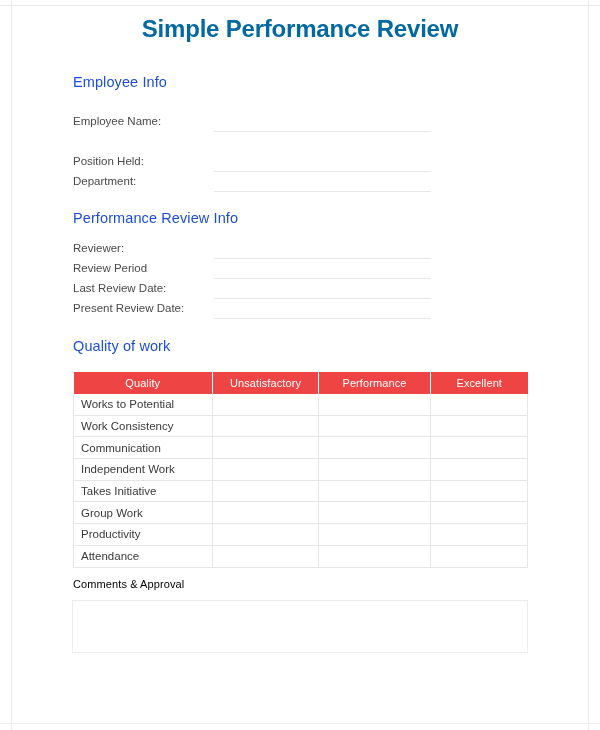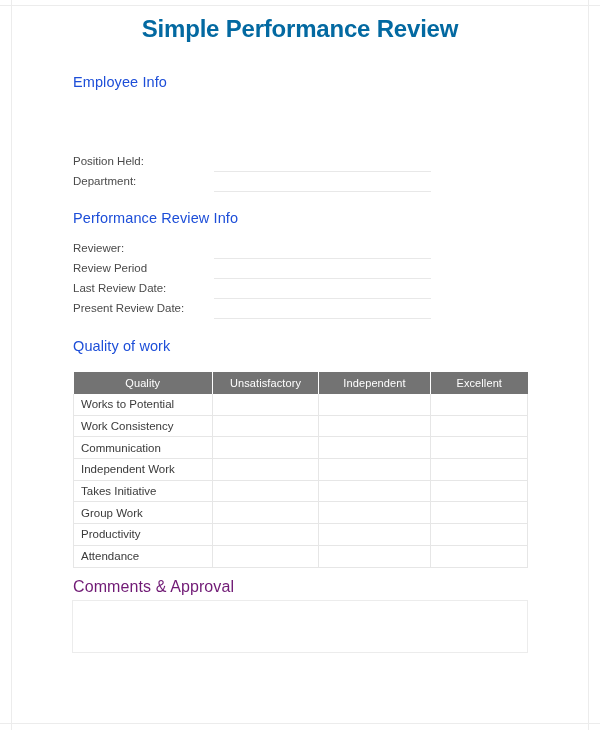--- a/index.html
+++ b/index.html
@@ -52,21 +52,21 @@
     position: absolute;
     left: 73px;
     font-size: 14.5px;
     font-weight: normal;
     color: #1d4ed8;
     letter-spacing: 0.1px;
   }
   .h-employee   { top: 74px; }
   .h-review     { top: 210px; }
   .h-quality    { top: 338px; text-align: center; }
-  .h-comments   { top: 578px; font-size: 16px; color: #701a75; }
+  .h-comments   { top: 578px; font-size: 11px; color: #000000; }
 
   
   .field-row {
     position: absolute;
     left: 73px;
     width: 460px;
     height: 20px;
   }
   .field-label {
     position: absolute;
@@ -88,21 +88,21 @@
   
   .rating-table {
     position: absolute;
     left: 73px;
     top: 372px;
     width: 454px;
     border-collapse: collapse;
     table-layout: fixed;
   }
   .rating-table th {
-    background: #737373;
+    background: #ef4444;
     color: #ffffff;
     font-size: 11px;
     font-weight: normal;
     text-align: center;
     height: 22px;
     padding: 0;
     border-right: 1px solid #ffffff;
     letter-spacing: 0.1px;
   }
   .rating-table th:last-child { border-right: none; }
@@ -158,20 +158,24 @@
 
   <div class="frame-line frame-top"></div>
   <div class="frame-line frame-left"></div>
   <div class="frame-line frame-right"></div>
   <div class="frame-line frame-bottom"></div>
 
   <div class="doc-title">Simple Performance Review</div>
 
   <div class="section-heading h-employee">Employee Info</div>
 
+  <div class="field-row" style="top:115px;">
+    <span class="field-label">Employee Name:</span>
+    <span class="field-rule"></span>
+  </div>
   <div class="field-row" style="top:155px;">
     <span class="field-label">Position Held:</span>
     <span class="field-rule"></span>
   </div>
   <div class="field-row" style="top:175px;">
     <span class="field-label">Department:</span>
     <span class="field-rule"></span>
   </div>
 
   <div class="section-heading h-review">Performance Review Info</div>
@@ -199,21 +203,21 @@
     <colgroup>
       <col style="width:139px">
       <col style="width:106px">
       <col style="width:112px">
       <col style="width:97px">
     </colgroup>
     <thead>
       <tr>
         <th>Quality</th>
         <th>Unsatisfactory</th>
-        <th>Independent</th>
+        <th>Performance</th>
         <th>Excellent</th>
       </tr>
     </thead>
     <tbody>
       <tr>
         <td>Works to Potential</td>
         <td class="blank"></td>
         <td class="blank"></td>
         <td class="blank"></td>
       </tr>

